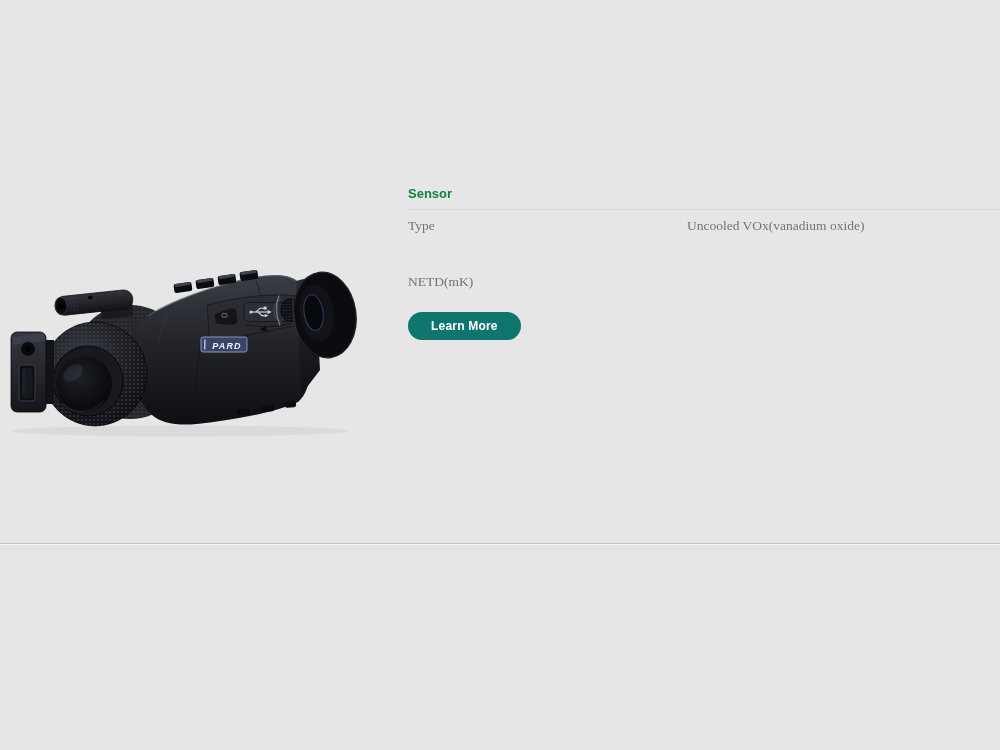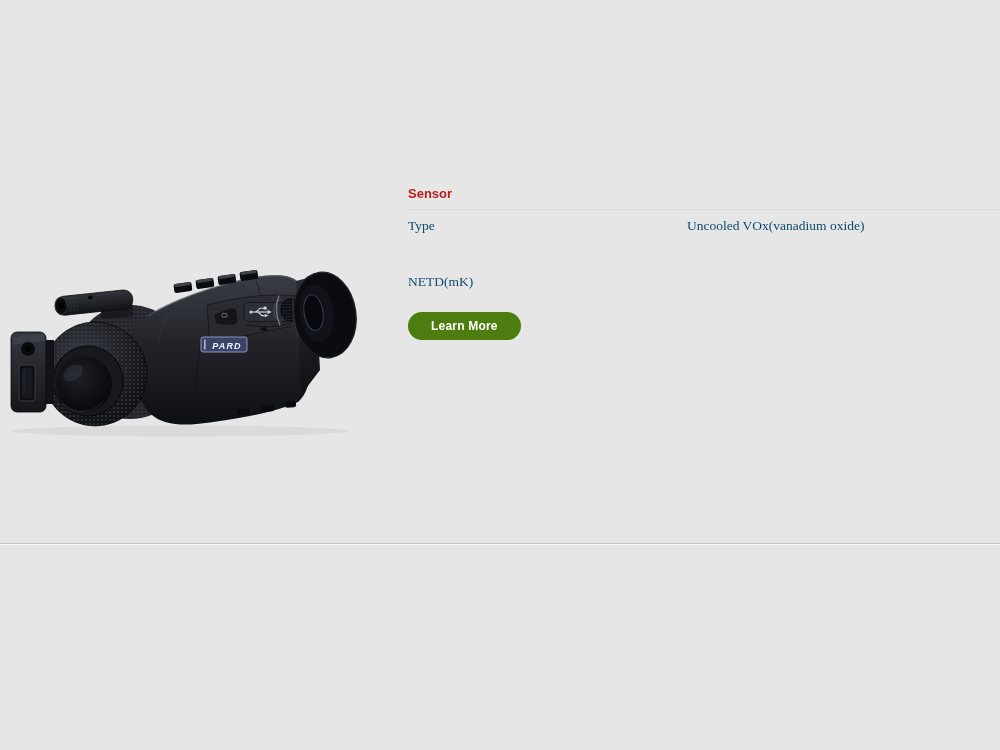--- a/index.html
+++ b/index.html
@@ -22,38 +22,38 @@
   }
   .device-figure{
     position:absolute;left:0;top:258px;width:370px;height:180px;
   }
   .specs{
     position:absolute;left:408px;top:186px;right:0;
   }
   .spec-title{
     margin:0;
     font-family:"Liberation Sans",sans-serif;
-    font-weight:bold;font-size:13px;color:#b91c1c;
+    font-weight:bold;font-size:13px;color:#15803d;
     padding-bottom:8px;
     border-bottom:1px solid #d8d8d8;
   }
   .spec-rows{padding-top:2px;}
   .spec-row{
     display:flex;align-items:center;height:28px;
     font-family:"Liberation Serif","DejaVu Serif","DejaVu Sans",serif;
-    font-size:13.5px;color:#0c4a6e;justify-content:space-between;
+    font-size:13.5px;color:#737373;justify-content:space-between;
   }
   .spec-label{width:279px;flex:none;}
   .spec-value{flex:1;}
   .learn-more{
     margin-top:16px;
     display:inline-flex;align-items:center;justify-content:center;
     height:28px;padding:0 23px;
     border:none;border-radius:14px;
-    background:#4d7c0f;color:#ffffff;
+    background:#0f766e;color:#ffffff;
     font-family:"Liberation Sans",sans-serif;
     font-size:12px;font-weight:600;letter-spacing:.2px;
     cursor:pointer;
   }
 </style>
 </head>
 <body>
 
 <div class="page">
 

